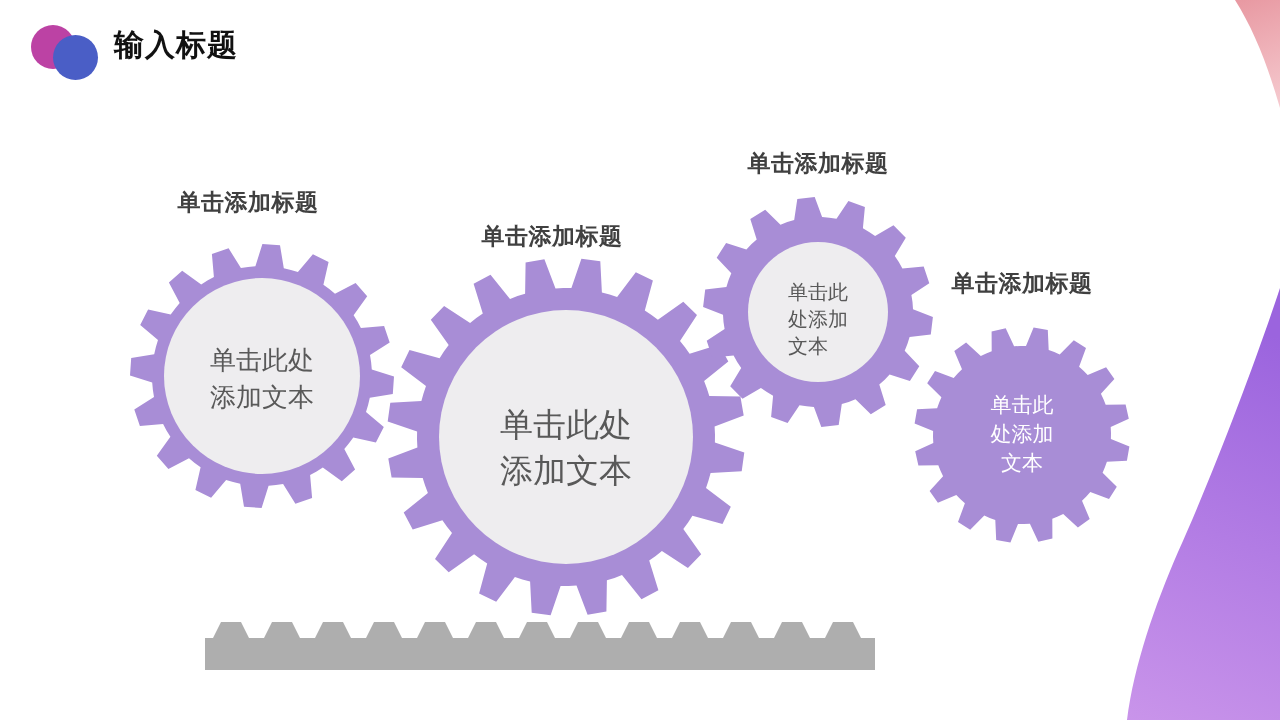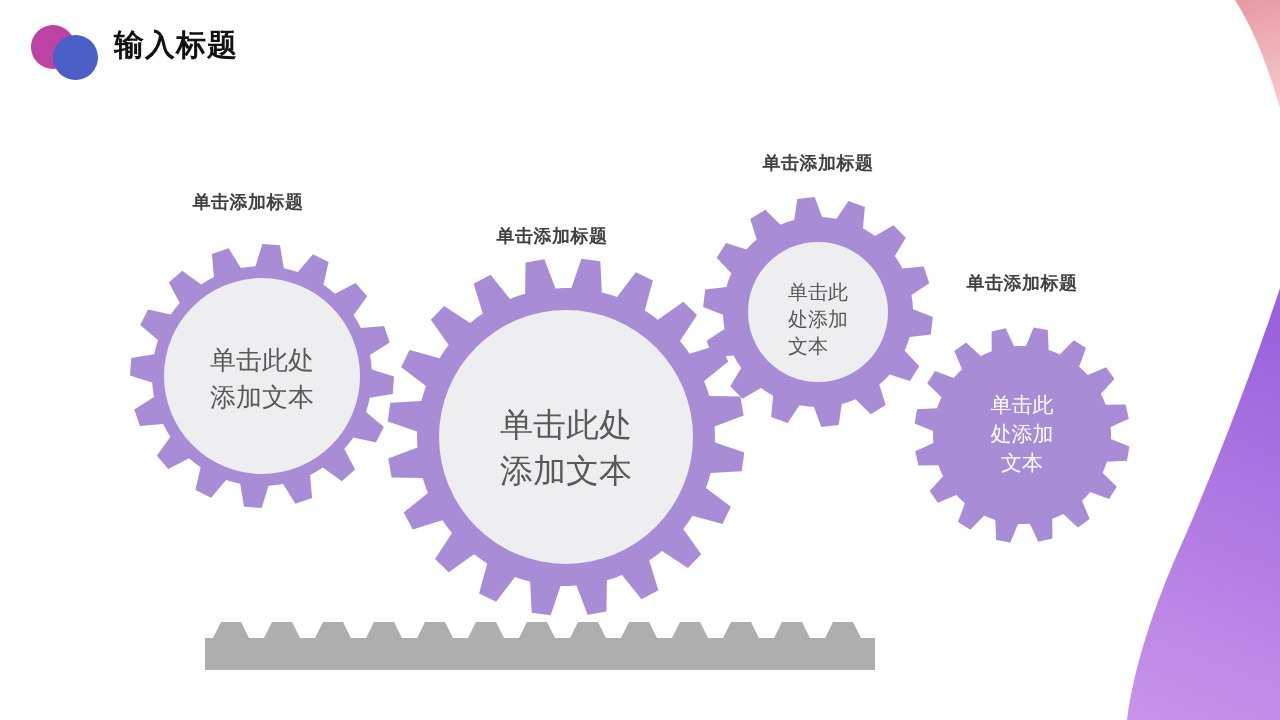--- a/index.html
+++ b/index.html
@@ -16,21 +16,21 @@
   .circ.pink{left:31px;top:25px;width:44px;height:44px;z-index:1;}
   .circ.blue{left:53px;top:35px;width:45px;height:45px;z-index:2;}
   .title{
     position:absolute;left:102px;top:14px;margin:12px;
     font-size:30px;line-height:38px;font-weight:700;letter-spacing:1px;
     z-index:3;
   }
   
   .gear-label{
     position:absolute;width:200px;text-align:center;
-    font-size:18px;line-height:24px;font-weight:700;letter-spacing:0.5px;
+    font-size:23px;line-height:24px;font-weight:700;letter-spacing:0.5px;
     z-index:4;
   }
   .l1{left:148px;top:190px;}
   .l2{left:452px;top:224px;}
   .l3{left:718px;top:151px;}
   .l4{left:922px;top:271px;}
   
   .gear-text{position:absolute;z-index:4;}
   .gear-text span{display:block;font-family:Liberation Serif, serif;}
   .t1{left:162px;top:342px;width:200px;text-align:center;font-size:26px;line-height:37px;}

